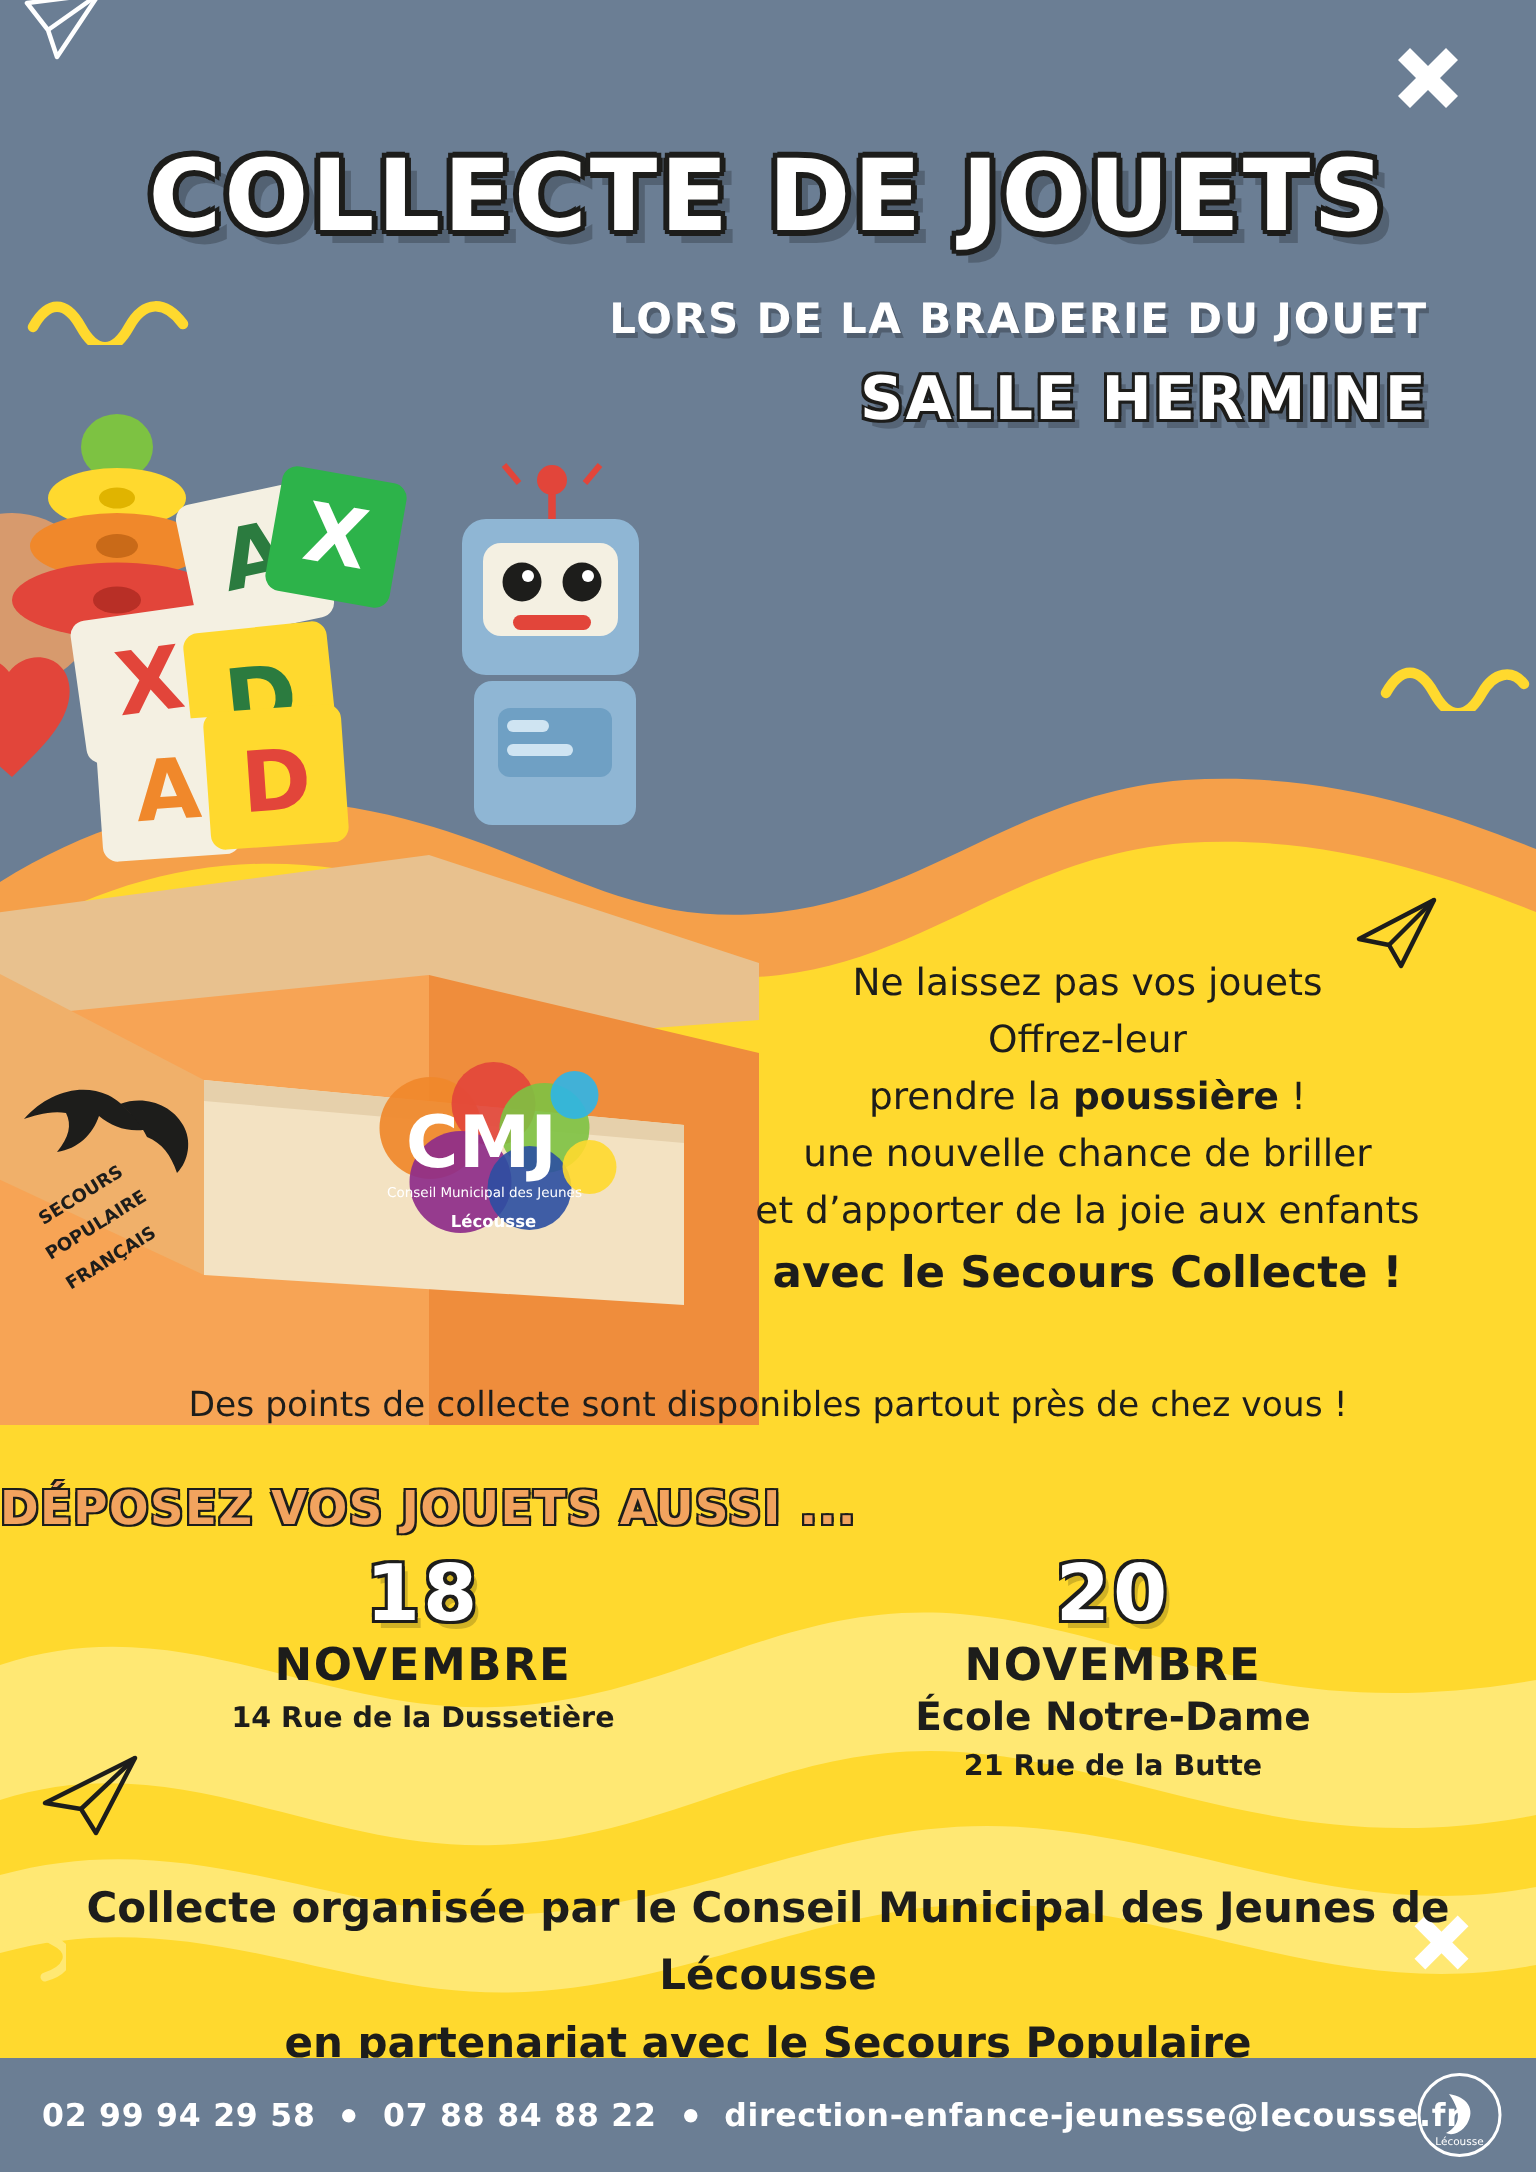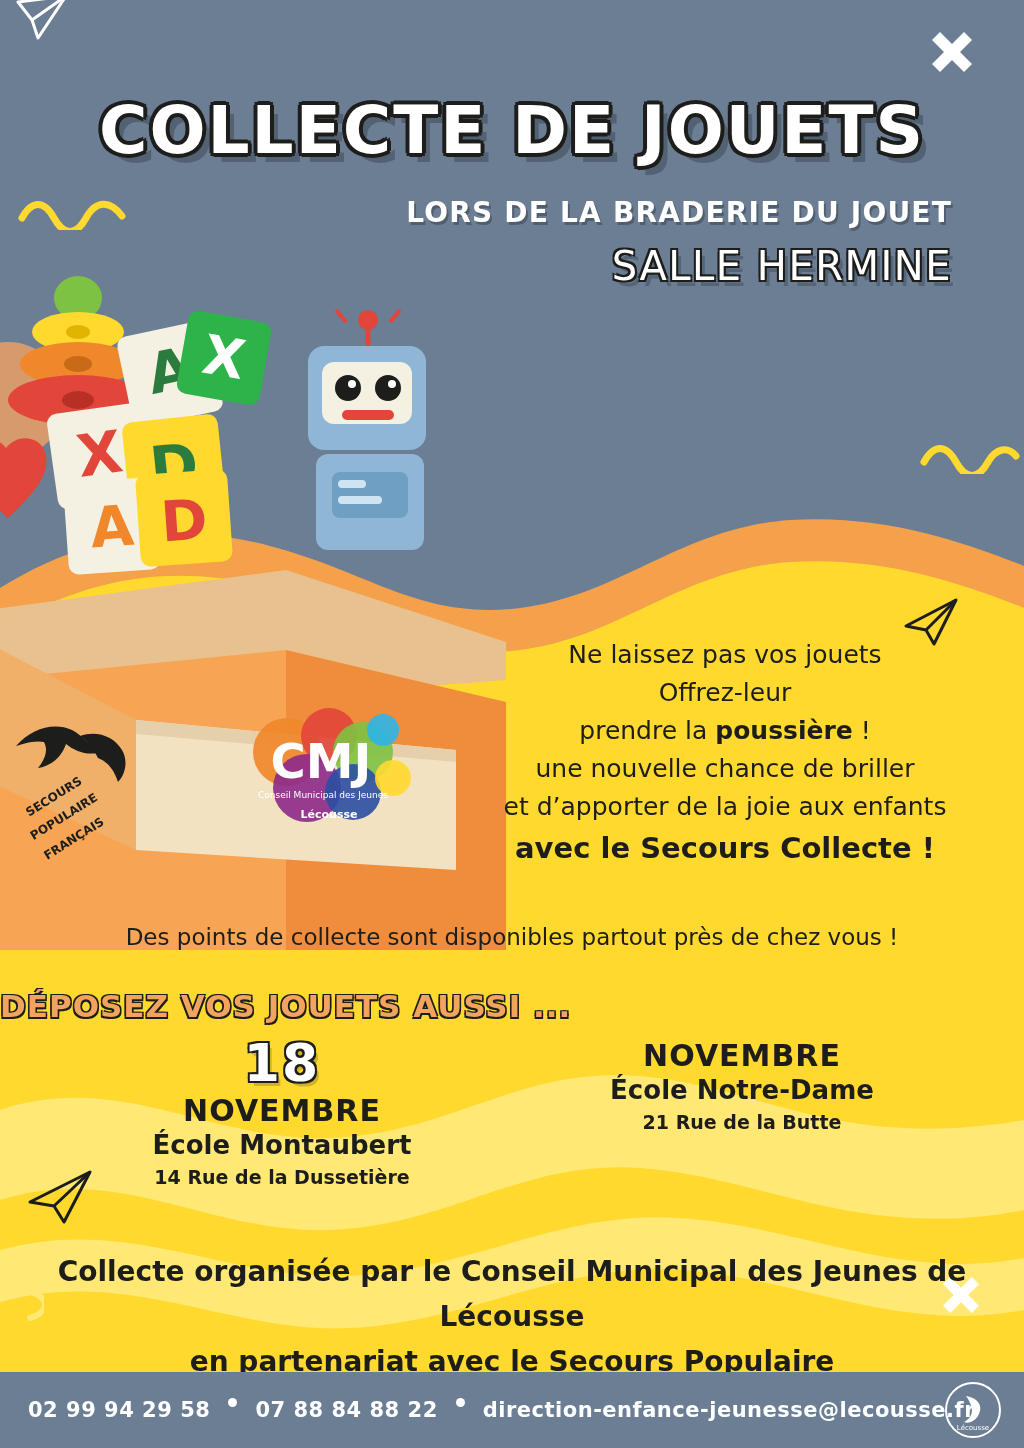--- a/index.html
+++ b/index.html
@@ -89,21 +89,21 @@
   }
   .event-line {
     font-weight: 700;
     font-size: 28px;
     letter-spacing: 1.2px;
     color: #ffffff;
     text-shadow: 2px 3px 0 rgba(0,0,0,0.25);
     margin-bottom: 14px;
   }
   .venue {
-    font-weight: 400;
+    font-weight: 700;
     font-size: 40px;
     letter-spacing: 1.5px;
     color: #ffffff;
     text-shadow:
       -2px -2px 0 #1d1d1b, 2px -2px 0 #1d1d1b,
       -2px 2px 0 #1d1d1b, 2px 2px 0 #1d1d1b,
       5px 6px 0 rgba(0,0,0,0.2);
   }
 
   
@@ -239,21 +239,21 @@
     left: 0;
     bottom: 0;
     width: 1024px;
     height: 76px;
     background: #6b7e94;
     display: flex;
     align-items: center;
   }
   .footer-inner {
     display: flex;
-    align-items: flex-start;
+    align-items: center;
     gap: 18px;
     padding-left: 28px;
     color: #ffffff;
     font-weight: 700;
     font-size: 21px;
     letter-spacing: 0.5px;
   }
   .dot {
     width: 9px; height: 9px; border-radius: 50%;
     background: #ffffff; display: inline-block;
@@ -462,24 +462,24 @@
   </div>
 
   <div class="points-line">Des points de collecte sont disponibles partout près de chez vous !</div>
 
   <div class="deposez">DÉPOSEZ VOS JOUETS AUSSI ...</div>
 
   <div class="dates-row">
     <div class="date-card">
       <div class="date-num">18</div>
       <div class="date-month">NOVEMBRE</div>
-      <div class="date-place">École Montaubert</div>
       <div class="date-addr">14 Rue de la Dussetière</div>
     </div>
     <div class="date-card">
+      <div class="date-num">20</div>
       <div class="date-month">NOVEMBRE</div>
       <div class="date-place">École Notre-Dame</div>
       <div class="date-addr">21 Rue de la Butte</div>
     </div>
   </div>
 
   <div class="organizer">
     <div>Collecte organisée par le Conseil Municipal des Jeunes de Lécousse</div>
     <div>en partenariat avec le Secours Populaire</div>
   </div>

